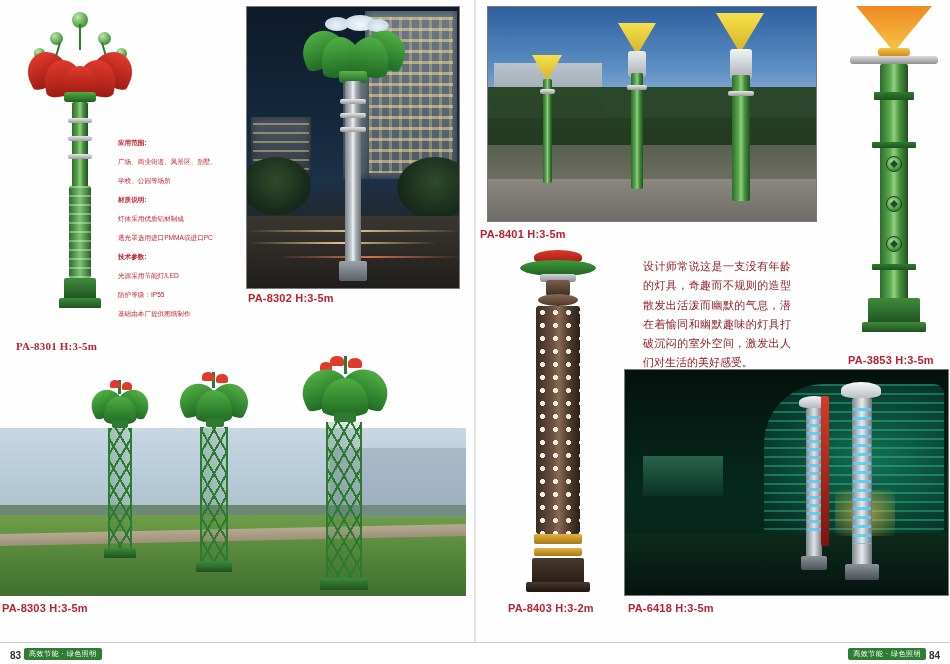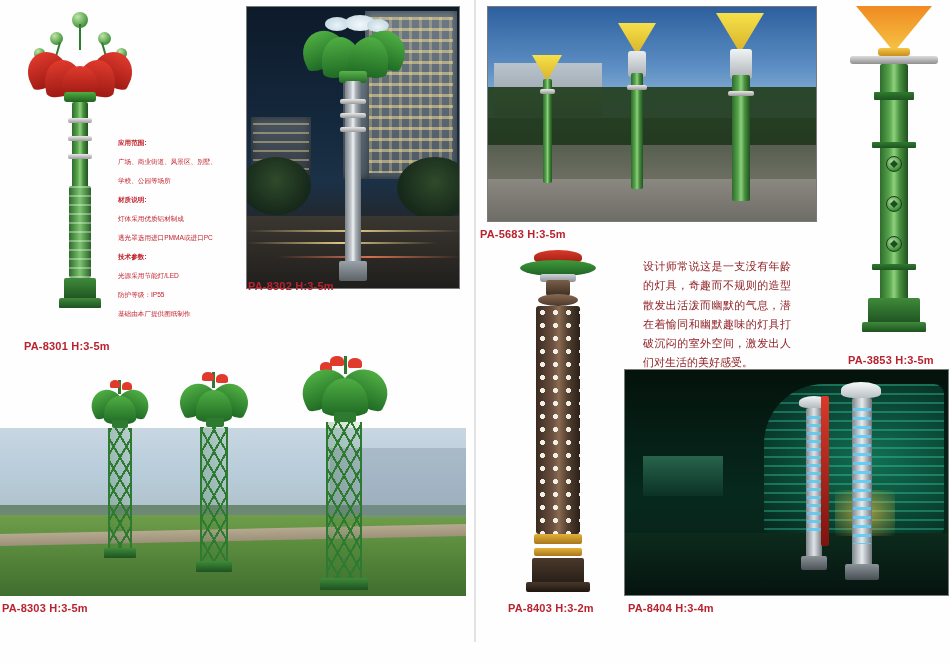--- a/index.html
+++ b/index.html
@@ -288,21 +288,21 @@
 
     <div class="pole" style="left:52px; top:94px; width:16px; height:196px;"></div>
     <div class="ring" style="left:48px; top:110px; width:24px;"></div>
     <div class="ring" style="left:48px; top:128px; width:24px;"></div>
     <div class="ring" style="left:48px; top:146px; width:24px;"></div>
     <div class="abs" style="left:49px; top:178px; width:22px; height:92px; background:repeating-linear-gradient(to bottom, rgba(255,255,255,0.35) 0 2px, rgba(0,0,0,0) 2px 9px), linear-gradient(to right,#2f6b2c,#7dc470,#2a6228); border-radius:2px;"></div>
     <div class="base" style="left:44px; top:270px; width:32px; height:22px;"></div>
     <div class="base" style="left:39px; top:290px; width:42px; height:10px;"></div>
   </div>
 
-  <div class="caption abs" style="left:24px; top:340px;">PA-8301  H:3-5m</div>
+  <div class="caption abs" style="left:16px; top:340px;font-family:Liberation Serif, serif;">PA-8301  H:3-5m</div>
 
   <div class="specs abs" style="left:118px; top:128px;">
     <div class="hd">应用范围:</div>
     <div>广场、商业街道、风景区、别墅、</div>
     <div>学校、公园等场所</div>
     <div class="hd">材质说明:</div>
     <div>灯体采用优质铝材制成</div>
     <div>透光罩选用进口PMMA或进口PC</div>
     <div class="hd">技术参数:</div>
     <div>光源采用节能灯/LED</div>
@@ -338,21 +338,21 @@
       <div class="petal petal-green" style="left:54px; top:22px; width:40px; height:40px; transform:rotate(8deg);"></div>
       <div class="abs" style="left:44px; top:56px; width:28px; height:12px; background:linear-gradient(to bottom,#5ab24d,#236b26); border-radius:3px;"></div>
       <div class="pole pole-steel" style="left:50px; top:66px; width:16px; height:200px;"></div>
       <div class="ring" style="left:45px; top:84px; width:26px;"></div>
       <div class="ring" style="left:45px; top:98px; width:26px;"></div>
       <div class="ring" style="left:45px; top:112px; width:26px;"></div>
       <div class="abs" style="left:44px; top:246px; width:28px; height:20px; background:linear-gradient(to bottom,#9aa2a8,#5b6268); border-radius:2px;"></div>
     </div>
   </div>
 
-  <div class="caption abs" style="left:248px; top:280px;">PA-8302  H:3-5m</div>
+  <div class="caption abs" style="left:248px; top:292px;">PA-8302  H:3-5m</div>
 
   <div class="photo" id="photo-8303">
     <div class="p8303-sky"></div>
     <div class="p8303-far"></div>
     <div class="p8303-grass"></div>
     <div class="p8303-path"></div>
     <div class="abs" style="left:330px; top:20px; width:136px; height:70px; background:linear-gradient(to bottom, rgba(150,165,180,0.55), rgba(120,140,160,0.35));"></div>
   </div>
 
   <div class="lamp" style="left:88px; top:380px; width:80px; height:192px;">
@@ -415,21 +415,21 @@
     </div>
 
     <div class="lamp" style="left:216px; top:6px; width:74px; height:190px;">
       <div class="cone" style="left:12px; top:0px; width:48px; height:40px;"></div>
       <div class="abs" style="left:26px; top:36px; width:22px; height:30px; background:linear-gradient(to bottom,#f1f4f5,#aab1b6); border-radius:3px;"></div>
       <div class="pole" style="left:28px; top:62px; width:18px; height:126px;"></div>
       <div class="ring" style="left:24px; top:78px; width:26px;"></div>
     </div>
   </div>
 
-  <div class="caption abs" style="left:480px; top:228px;">PA-5683  H:3-5m</div>
+  <div class="caption abs" style="left:480px; top:228px;">PA-8401  H:3-5m</div>
 
   <div class="lamp" style="left:846px; top:6px; width:96px; height:330px;">
     <div class="cone cone-orange" style="left:10px; top:0px; width:76px; height:46px;"></div>
     <div class="abs" style="left:32px; top:42px; width:32px; height:8px; background:linear-gradient(to bottom,#f6c545,#c98f1d); border-radius:3px;"></div>
     <div class="abs" style="left:4px; top:50px; width:88px; height:8px; background:linear-gradient(to bottom,#dcdcdc,#8f8f8f); border-radius:3px;"></div>
     <div class="pole" style="left:34px; top:58px; width:28px; height:240px;"></div>
     <div class="band-green" style="left:28px; top:86px; width:40px; height:8px;"></div>
     <div class="medallion" style="left:40px; top:150px;"></div>
     <div class="medallion" style="left:40px; top:190px;"></div>
     <div class="medallion" style="left:40px; top:230px;"></div>
@@ -475,16 +475,22 @@
     <div class="lamp" style="left:206px; top:12px; width:62px; height:206px;">
       <div class="abs" style="left:10px; top:0px; width:40px; height:16px; background:linear-gradient(to bottom,#f7f9fa,#b9c0c5); border-radius:50% 50% 30% 30%;"></div>
       <div class="abs" style="left:21px; top:16px; width:20px; height:168px; background:linear-gradient(to right,#7e868c,#e6ebee,#6f767c); border-radius:2px;"></div>
       <div class="abs" style="left:22px; top:26px; width:18px; height:136px; background: repeating-linear-gradient(to bottom, rgba(90,205,245,0.9) 0 3px, rgba(0,0,0,0) 3px 9px);"></div>
       <div class="abs" style="left:14px; top:182px; width:34px; height:16px; background:linear-gradient(to bottom,#8b9298,#474e54); border-radius:2px;"></div>
     </div>
 
     <div class="abs" style="left:196px; top:26px; width:8px; height:150px; background:linear-gradient(to bottom,#d83a2a,#7d140e); border-radius:2px;"></div>
   </div>
 
-  <div class="caption abs" style="left:628px; top:602px;">PA-8404  H:3-4m</div>
-
+  <div class="caption abs" style="left:628px; top:602px;">PA-6418  H:3-5m</div>
+
+  <div class="footer-bar">
+    <div class="folio folio-left">83</div>
+    <div class="folio-tag folio-tag-left">高效节能 · 绿色照明</div>
+    <div class="folio-tag folio-tag-right">高效节能 · 绿色照明</div>
+    <div class="folio folio-right">84</div>
+  </div>
 
 </div>
 
 </body></html>

